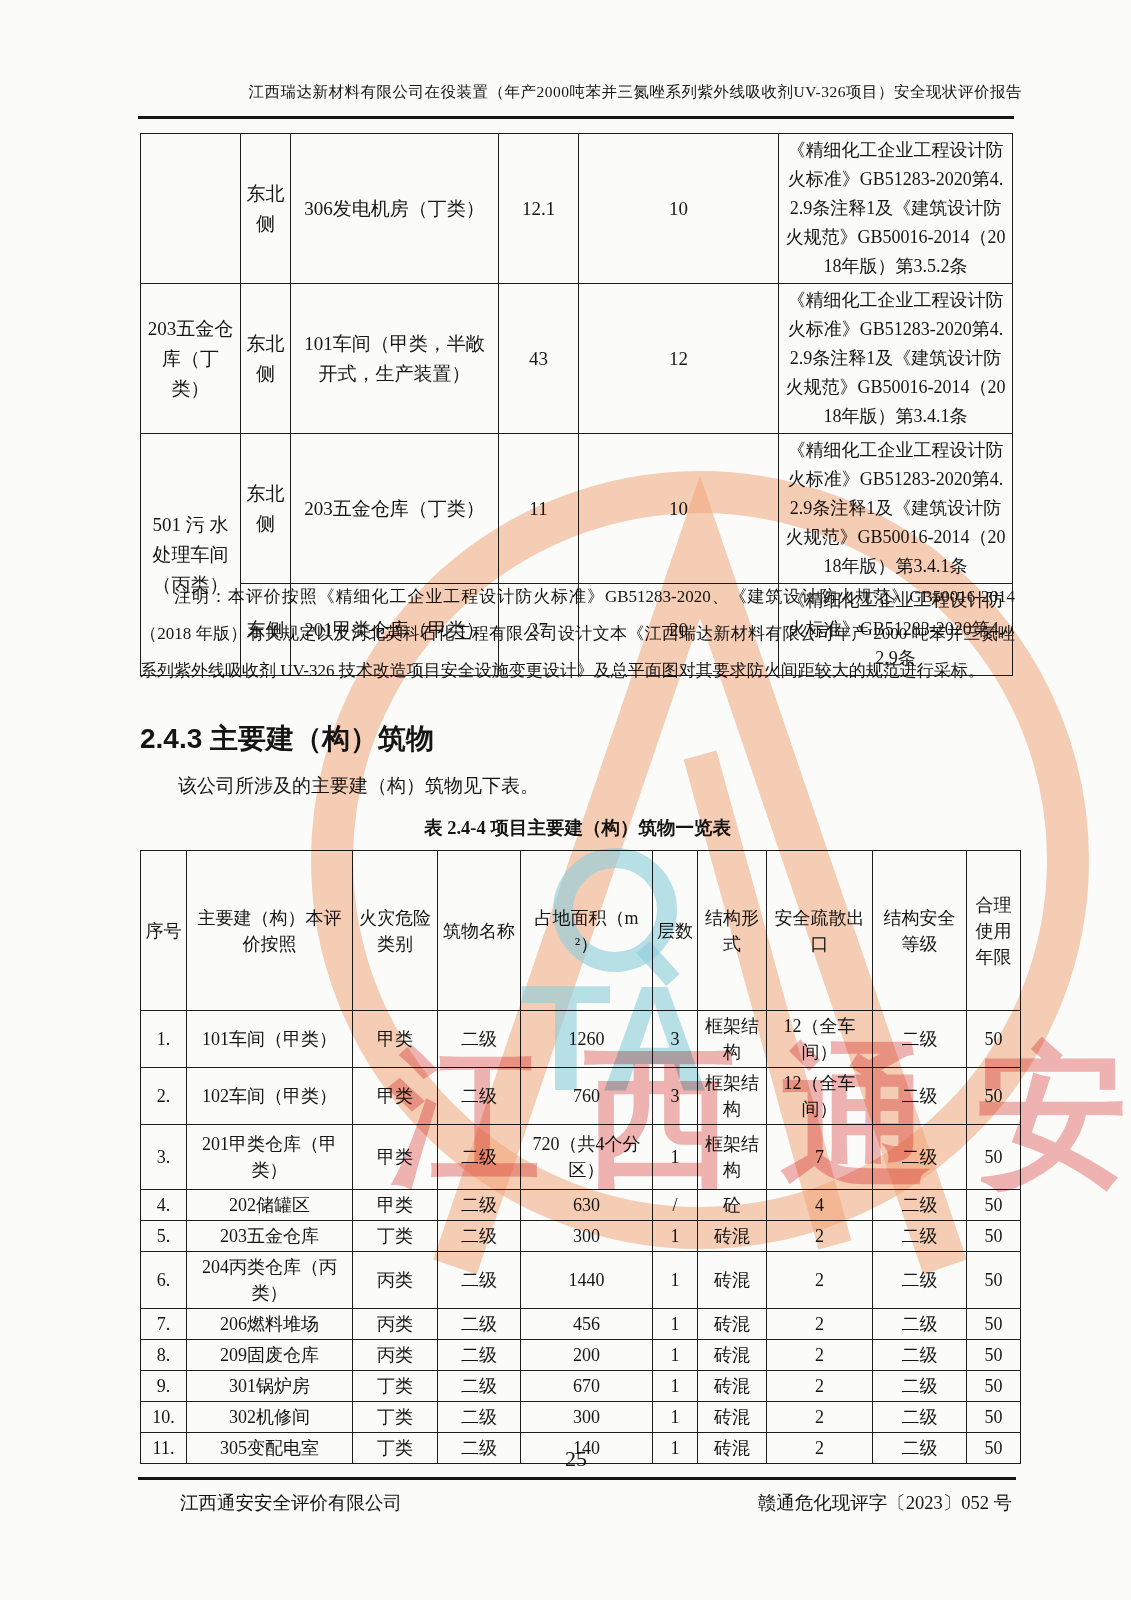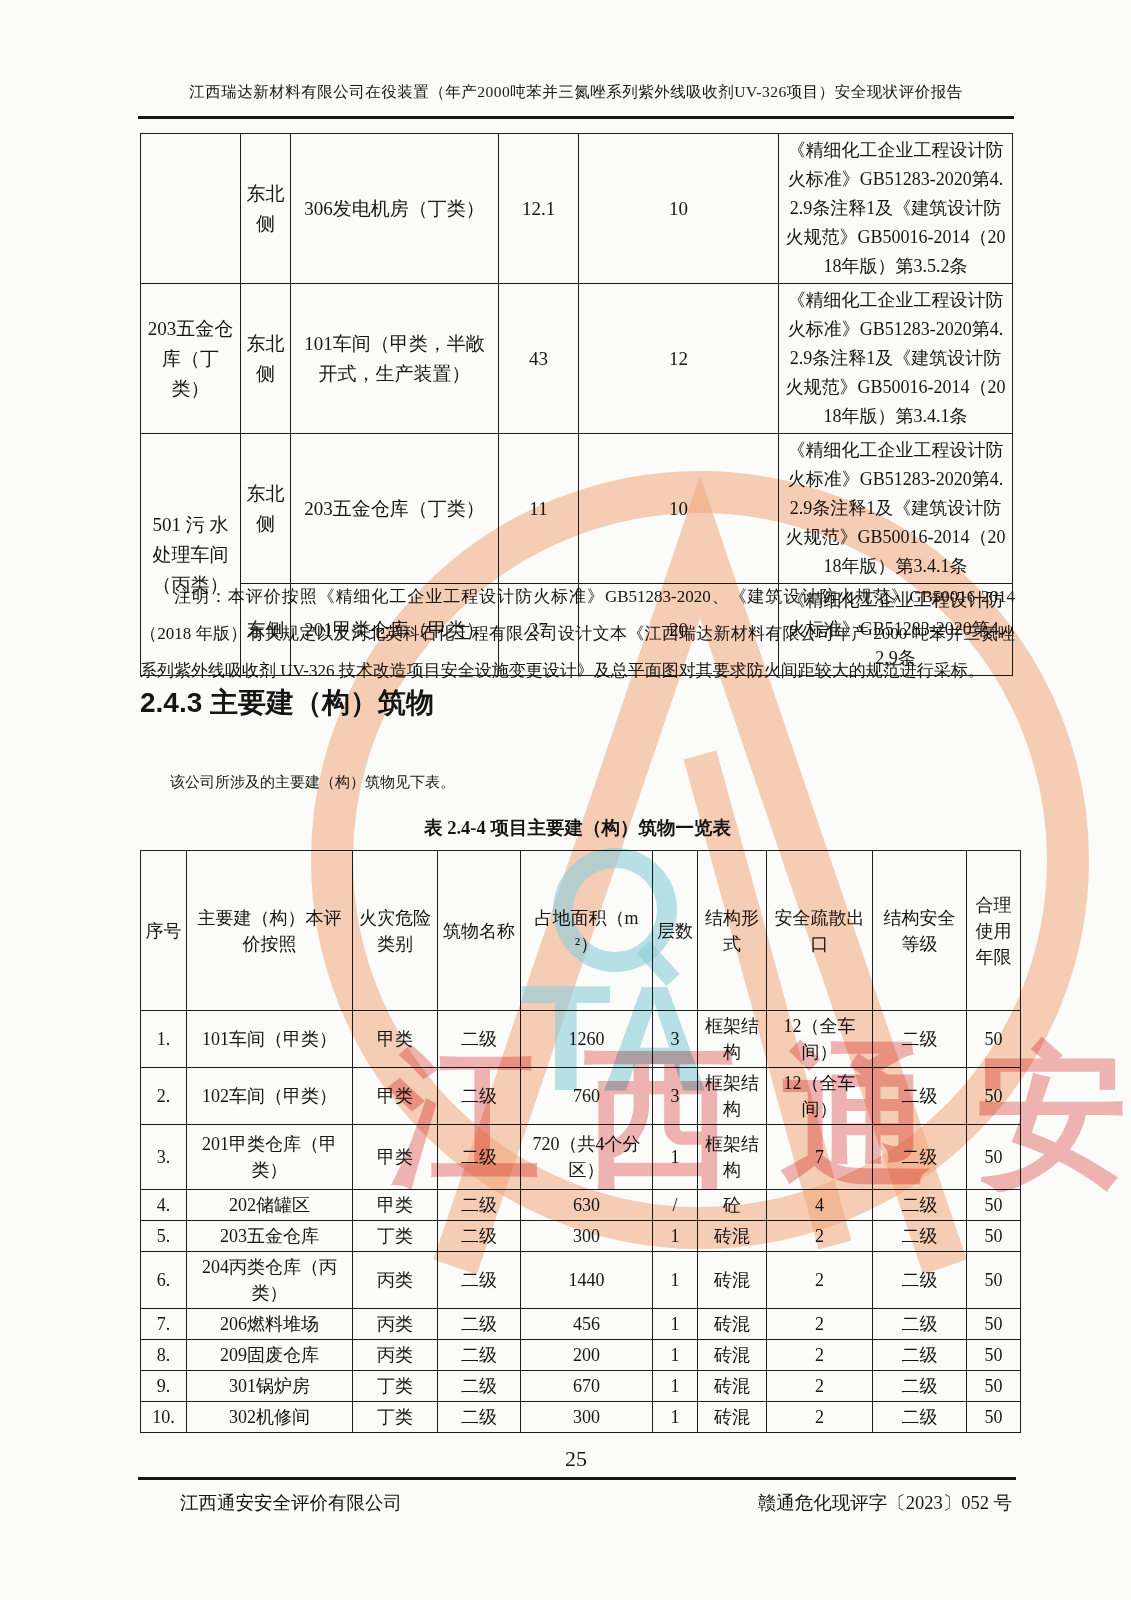--- a/index.html
+++ b/index.html
@@ -9,21 +9,21 @@
     background:#fbfbf9;
     color:#151515;
     font-family:"Liberation Serif", serif;
     overflow:hidden;
   }
   .page { position:absolute; inset:0; overflow:hidden; }
 
   
   .doc-header {
     position:absolute; top:82px; left:130px; width:892px;
-    text-align:center; font-size:15.5px; letter-spacing:0.5px;
+    text-align:right; font-size:15.5px; letter-spacing:0.5px;
   }
   .header-rule {
     position:absolute; top:116px; left:138px; width:876px;
     height:3px; background:#161616;
   }
 
   
   table { border-collapse:collapse; table-layout:fixed; background:transparent; }
   td, th { border:1px solid #1c1c1c; text-align:center; vertical-align:middle;
            padding:2px 4px; font-weight:normal; word-break:break-all; }
@@ -34,26 +34,26 @@
   .fire-table td.narrow { padding:2px 1px; }
 
   
   .note {
     position:absolute; top:578px; left:140px; width:875px;
     font-size:17px; line-height:37px; text-align:justify; text-indent:2em;
   }
 
   
   .section-heading {
-    position:absolute; top:684px; left:140px;
+    position:absolute; top:720px; left:140px;
     font-family:"Liberation Sans", sans-serif; font-weight:bold; font-size:28px;
   }
   .intro {
     position:absolute; top:773px; left:140px; width:875px;
-    font-size:15px; text-indent:2em;
+    font-size:19px; text-indent:2em;
   }
   .table-caption {
     position:absolute; top:815px; left:140px; width:875px;
     text-align:center; font-weight:bold; font-size:18.5px;
     font-family:"Liberation Serif", serif;
   }
 
   
   .buildings-table { position:absolute; top:850px; left:140px; width:880px; font-size:18px; line-height:26px; }
   .buildings-table thead tr { height:160px; }
@@ -279,20 +279,32 @@
           <td>302机修间</td>
           <td>丁类</td>
           <td>二级</td>
           <td>300</td>
           <td>1</td>
           <td>砖混</td>
           <td>2</td>
           <td>二级</td>
           <td>50</td>
         </tr>
+        <tr style="height: 25px;">
+          <td>11.</td>
+          <td>305变配电室</td>
+          <td>丁类</td>
+          <td>二级</td>
+          <td>140</td>
+          <td>1</td>
+          <td>砖混</td>
+          <td>2</td>
+          <td>二级</td>
+          <td>50</td>
+        </tr>
       </tbody>
   </table>
 
   <div class="page-number">25</div>
   <div class="footer-rule"></div>
   <div class="footer-row">
     <span class="footer-company">江西通安安全评价有限公司</span>
     <span class="footer-docnum">赣通危化现评字〔2023〕052 号</span>
   </div>
 

